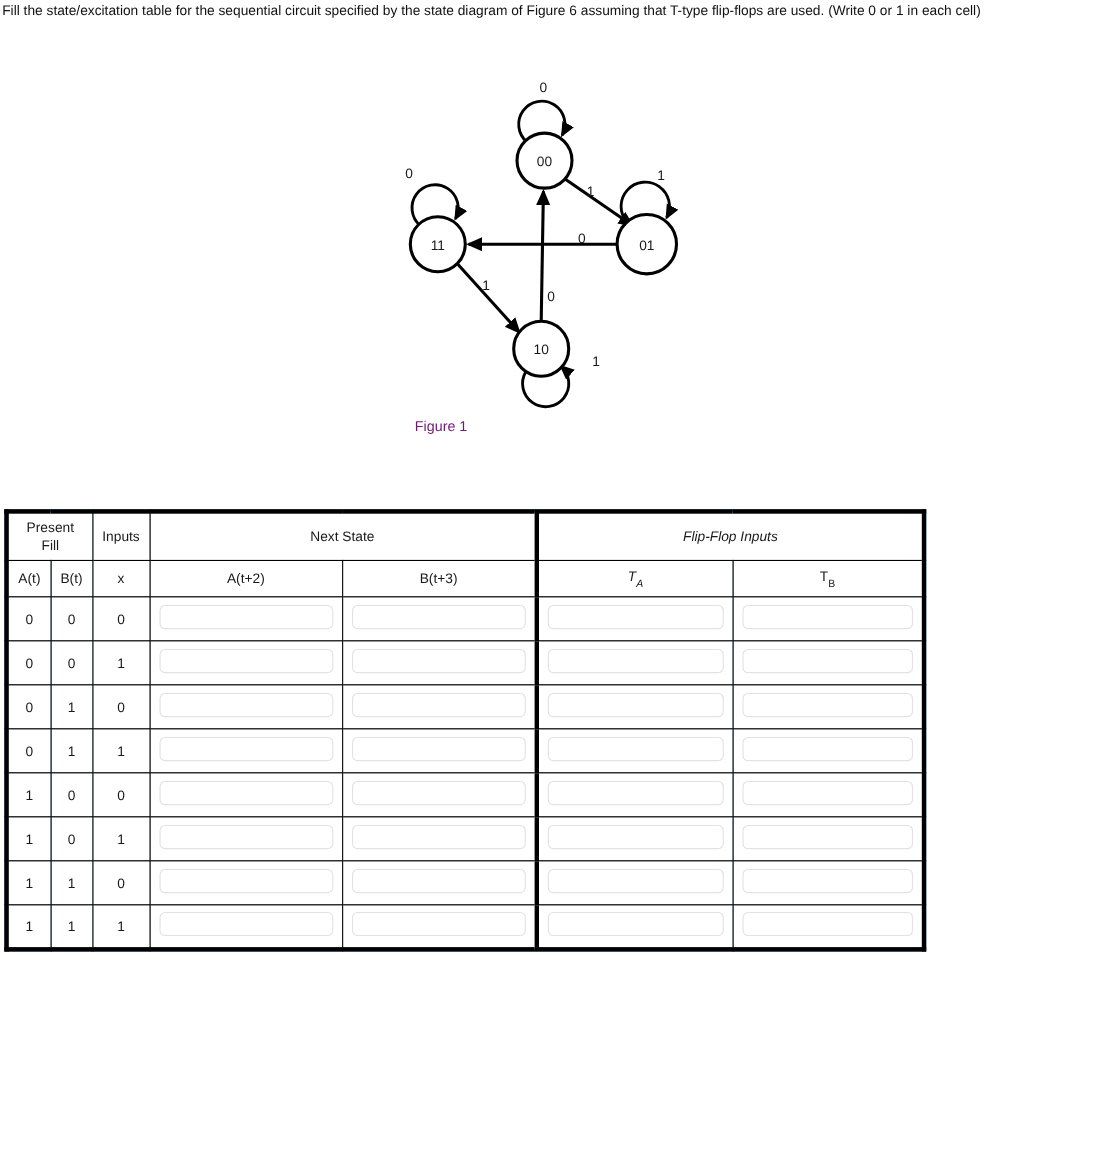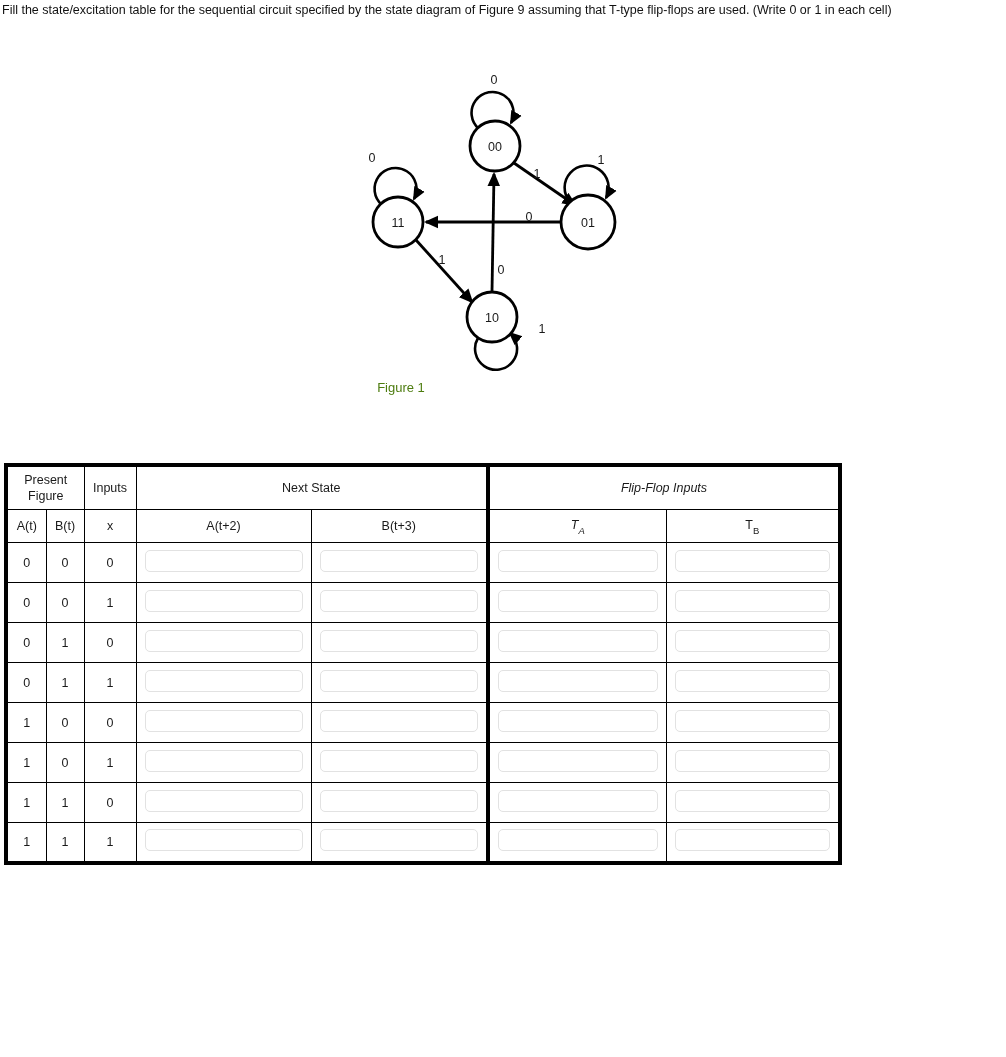--- a/index.html
+++ b/index.html
@@ -44,21 +44,21 @@
     left: 330px;
     top: 10px;
   }
   #figure-caption {
     position: absolute;
     left: 0;
     top: 340px;
     width: 810px;
     text-align: center;
     font-size: 13px;
-    color: #4d7c0f;
+    color: #701a75;
     
     padding-left: 0px;
   }
   #figure-caption .cap-inner {
     display: inline-block;
     position: relative;
     left: -4px;
   }
 
   
@@ -123,21 +123,21 @@
     border-radius: 5px;
     background: #ffffff;
     box-sizing: border-box;
   }
   .cell-pad { padding: 0; }
 </style>
 </head>
 <body>
 
 <div id="prompt-line">
-  <span>Fill the state/excitation table for the sequential circuit specified by the state diagram of Figure 9 assuming that T-type flip-flops are used.  </span><span class="bold">(Write 0 or 1 in each cell)</span>
+  <span>Fill the state/excitation table for the sequential circuit specified by the state diagram of Figure 6 assuming that T-type flip-flops are used.  </span><span class="bold">(Write 0 or 1 in each cell)</span>
 </div>
 
 <div id="figure-area">
 
   <svg id="state-diagram-svg" width="340" height="330" viewBox="0 0 340 330" xmlns="http://www.w3.org/2000/svg">
     <defs>
       <marker id="arrow" viewBox="0 0 10 10" refX="8.5" refY="5" markerWidth="5.2" markerHeight="5.2" orient="auto-start-reverse">
         <path d="M 0 0.6 L 10 5 L 0 9.4 z" fill="#000000"></path>
       </marker>
       <marker id="arrow2" viewBox="0 0 10 10" refX="8.5" refY="5" markerWidth="5.2" markerHeight="5.2" orient="auto">
@@ -210,21 +210,21 @@
       <col style="width:52px">
       <col style="width:175px">
       <col style="width:177px">
       <col style="width:178px">
       <col style="width:174px">
     </colgroup>
     <thead>
       <tr>
         <th class="hdr-group" colspan="2">
           <div>Present</div>
-          <div>Figure</div>
+          <div>Fill</div>
         </th>
         <th class="hdr-group">Inputs</th>
         <th class="hdr-group" colspan="2">Next State</th>
         <th class="hdr-group thick-left" colspan="2">Flip-Flop Inputs</th>
       </tr>
       <tr>
         <th class="hdr-sub">A(t)</th>
         <th class="hdr-sub">B(t)</th>
         <th class="hdr-sub">x</th>
         <th class="hdr-sub">A(t+2)</th>

